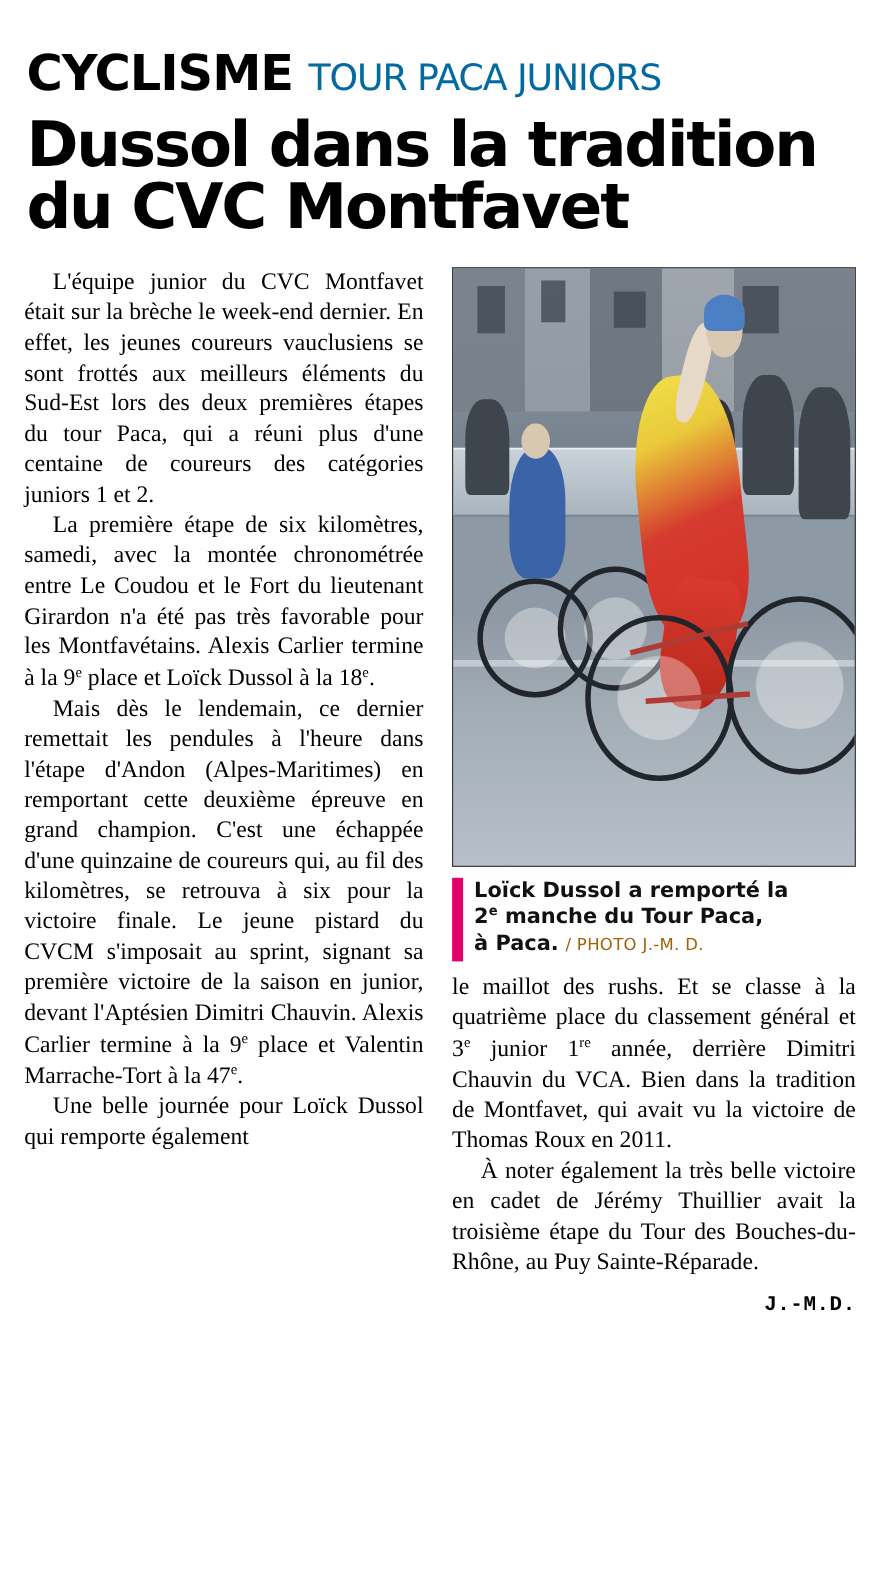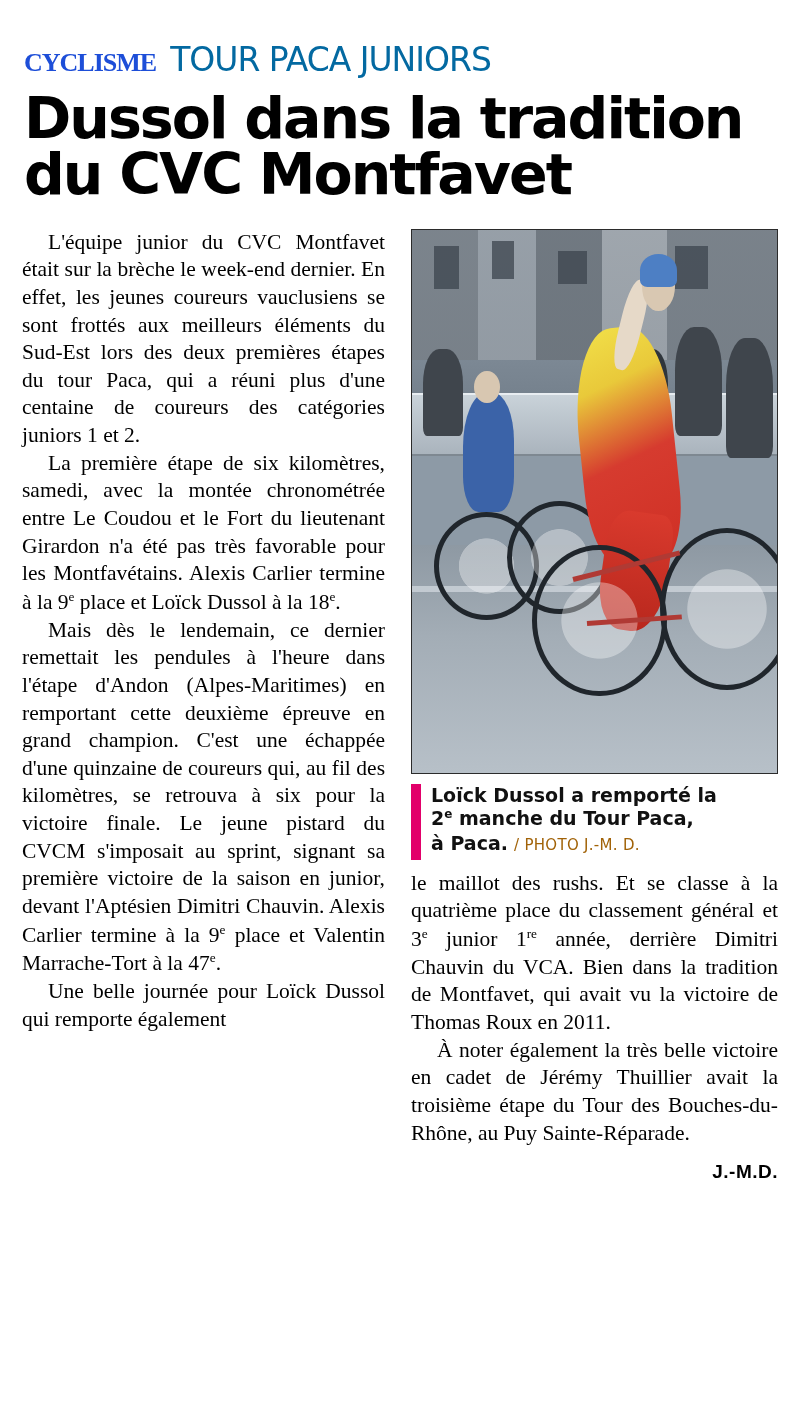--- a/index.html
+++ b/index.html
@@ -27,25 +27,24 @@
   .kicker {
     display: flex;
     align-items: baseline;
     gap: 14px;
     font-family: "DejaVu Sans", sans-serif;
     font-weight: bold;
     letter-spacing: -0.5px;
     margin: 0 0 12px 2px;
   }
   .kicker .sport {
-    color: #1d4ed8;
-    font-size: 26px;
+    color: #000000;
+    font-size: 45px;
     text-transform: uppercase;
     letter-spacing: -1px;
-    font-family: Liberation Serif, serif;
   }
   .kicker .event {
     color: #0369a1;
     font-size: 33px;
     text-transform: uppercase;
     letter-spacing: -1px;
     font-weight: 500;
   }
 
   
@@ -196,21 +195,21 @@
   .credit {
     font-family: "DejaVu Sans", sans-serif;
     font-weight: normal;
     font-size: 15px;
     color: #a16207;
     letter-spacing: 0.3px;
     display: inline-block;
     margin-left: 6px;
   }
   .signature {
-    font-family: Liberation Sans, sans-serif;
+    font-family: Liberation Mono, monospace;
     font-weight: bold;
     font-size: 19px;
     text-align: right;
     letter-spacing: 0.5px;
     margin-top: 14px;
   }
   .clear { clear: both; }
   sup.ord { font-size: 0.62em; vertical-align: super; }
 </style>
 </head>

